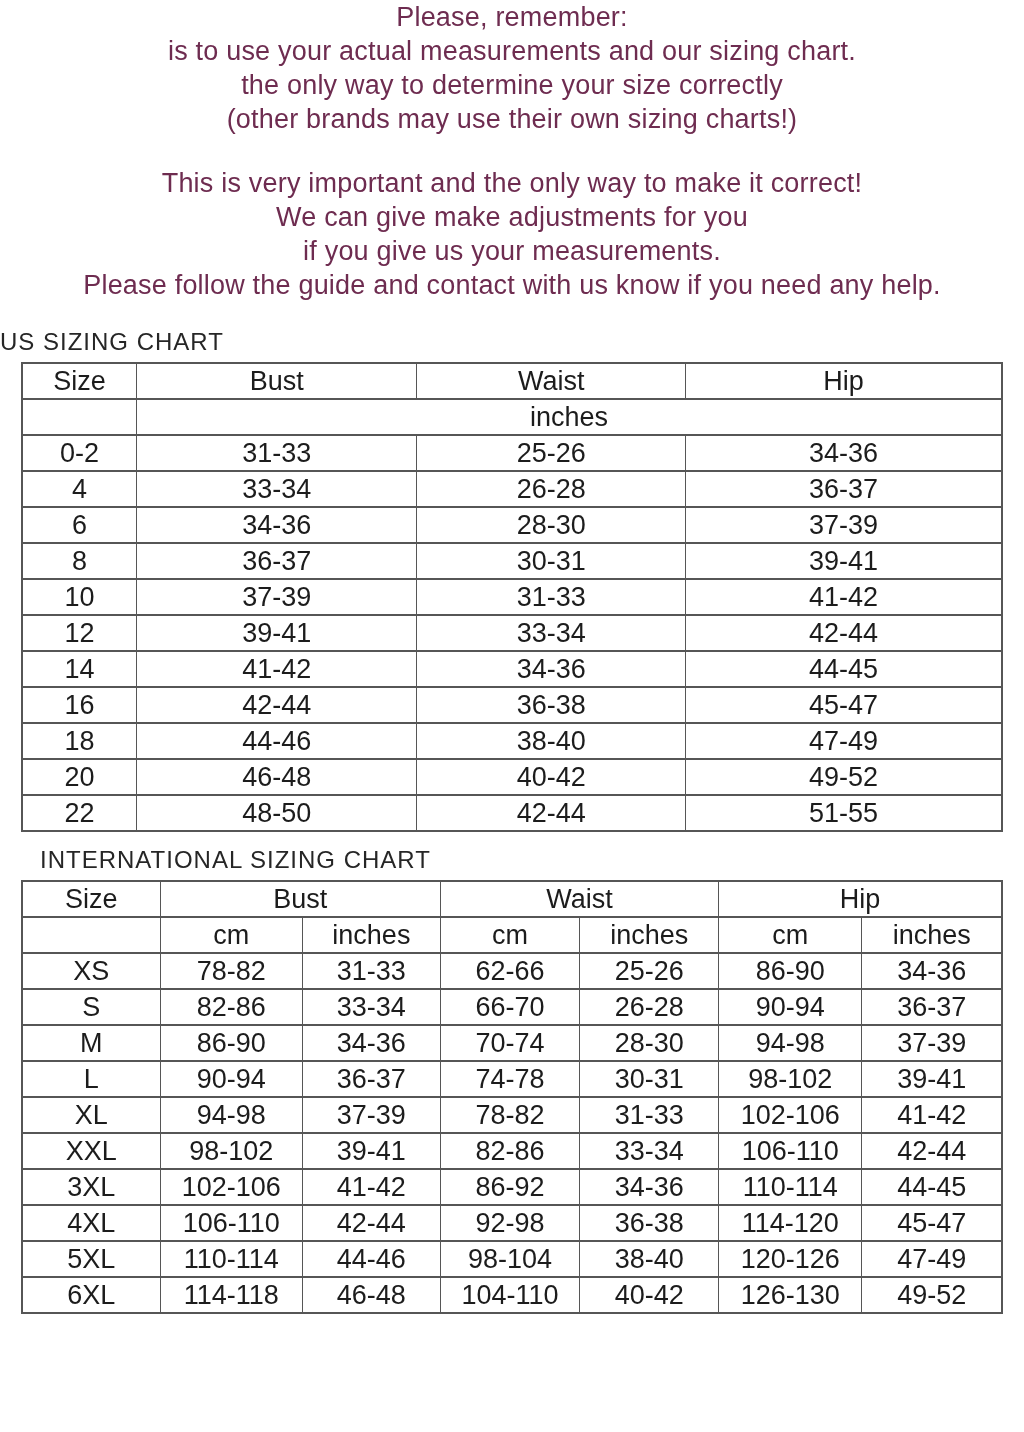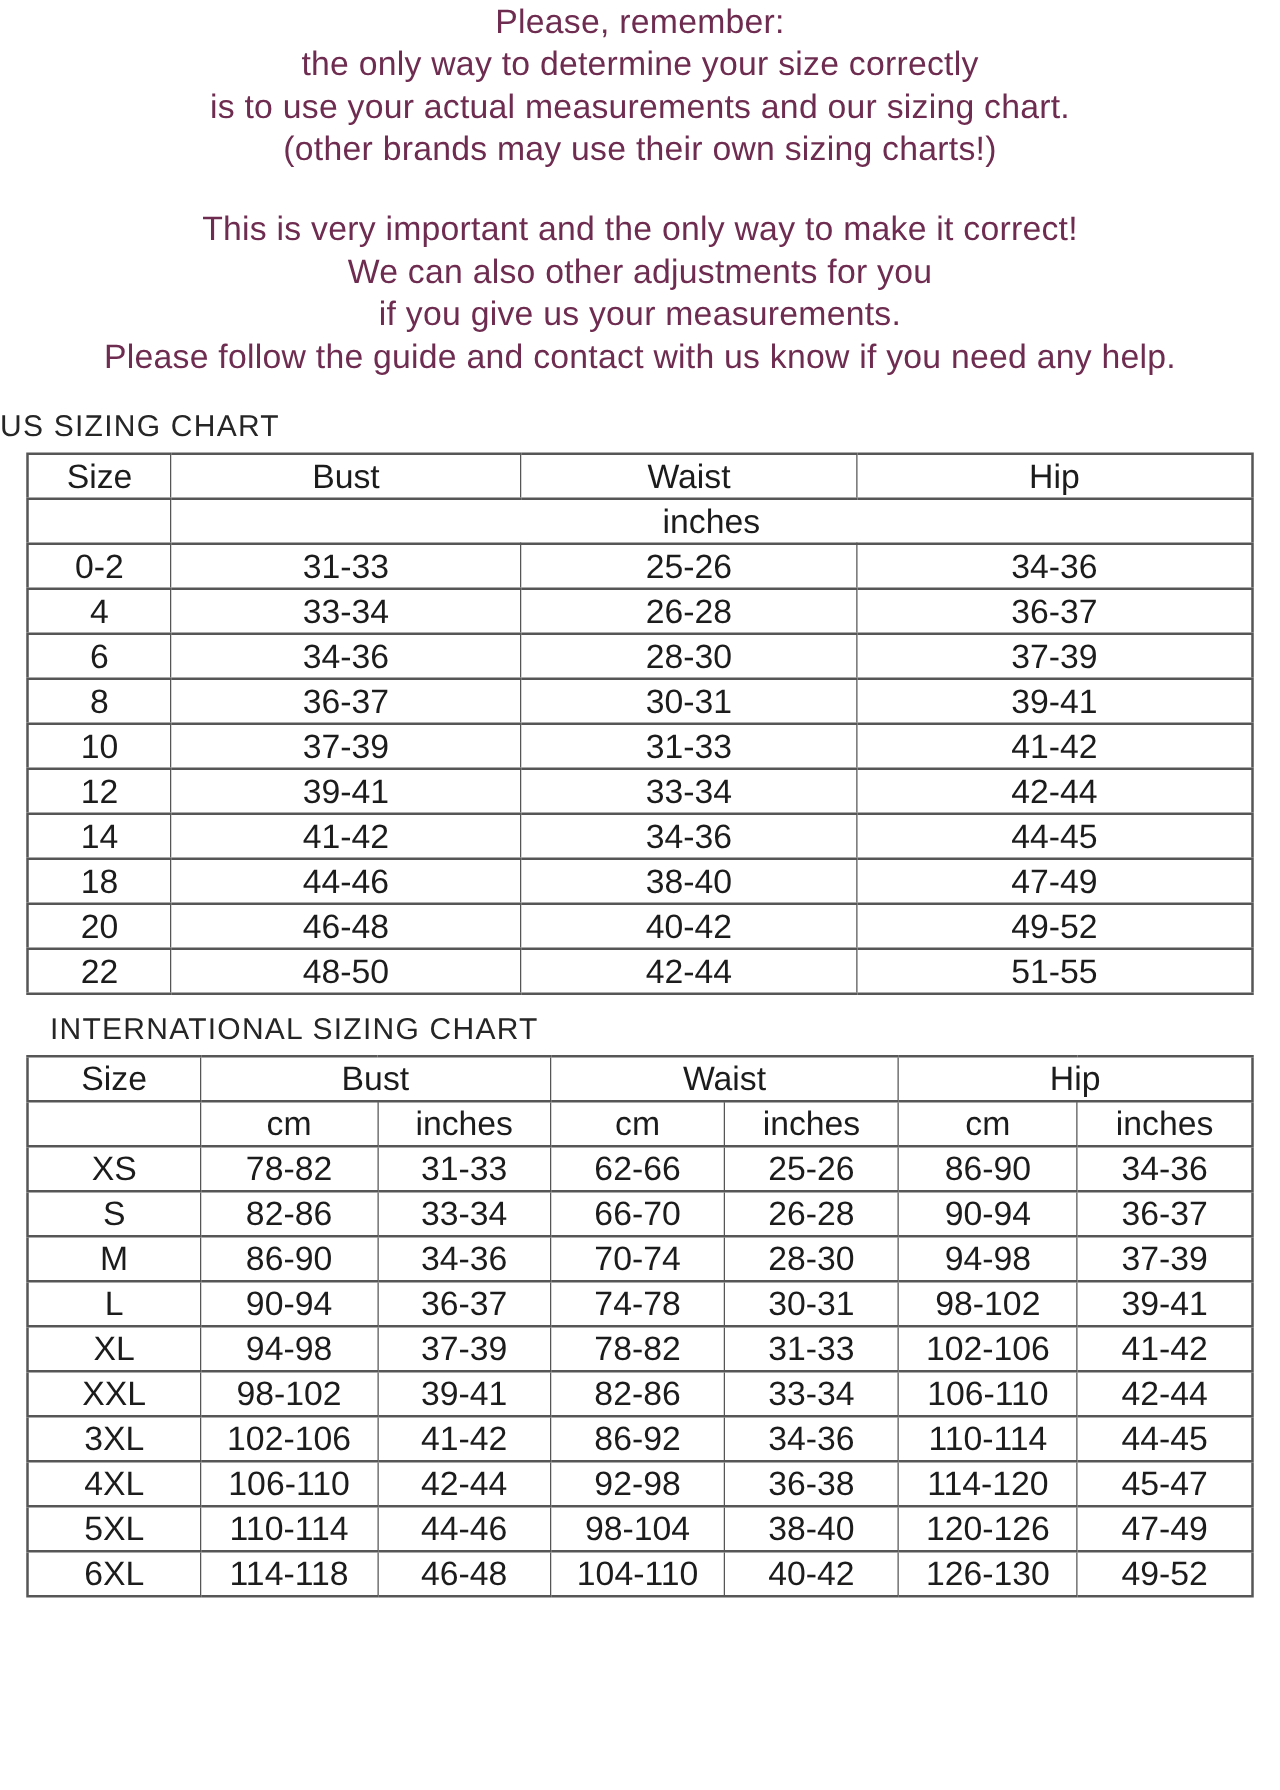--- a/index.html
+++ b/index.html
@@ -66,28 +66,28 @@
   }
 </style>
 </head>
 <body>
 
 <div class="page">
 
   <div class="intro">
     <div>
         <div>Please, remember:</div>
+        <div>is to use your actual measurements and our sizing chart.</div>
         <div>the only way to determine your size correctly</div>
-        <div>is to use your actual measurements and our sizing chart.</div>
         <div>(other brands may use their own sizing charts!)</div>
       </div>
     <div class="intro-spacer"></div>
     <div>
         <div>This is very important and the only way to make it correct!</div>
-        <div>We can also other adjustments for you</div>
+        <div>We can give make adjustments for you</div>
         <div>if you give us your measurements.</div>
         <div>Please follow the guide and contact with us know if you need any help.</div>
       </div>
   </div>
 
   <h2 class="chart-title title-us">US SIZING CHART</h2>
 
   <table class="sizing">
     <colgroup>
       <col style="width:11.7%">
@@ -142,20 +142,26 @@
           <td>12</td>
           <td>39-41</td>
           <td>33-34</td>
           <td>42-44</td>
         </tr>
         <tr>
           <td>14</td>
           <td>41-42</td>
           <td>34-36</td>
           <td>44-45</td>
+        </tr>
+        <tr>
+          <td>16</td>
+          <td>42-44</td>
+          <td>36-38</td>
+          <td>45-47</td>
         </tr>
         <tr>
           <td>18</td>
           <td>44-46</td>
           <td>38-40</td>
           <td>47-49</td>
         </tr>
         <tr>
           <td>20</td>
           <td>46-48</td>

